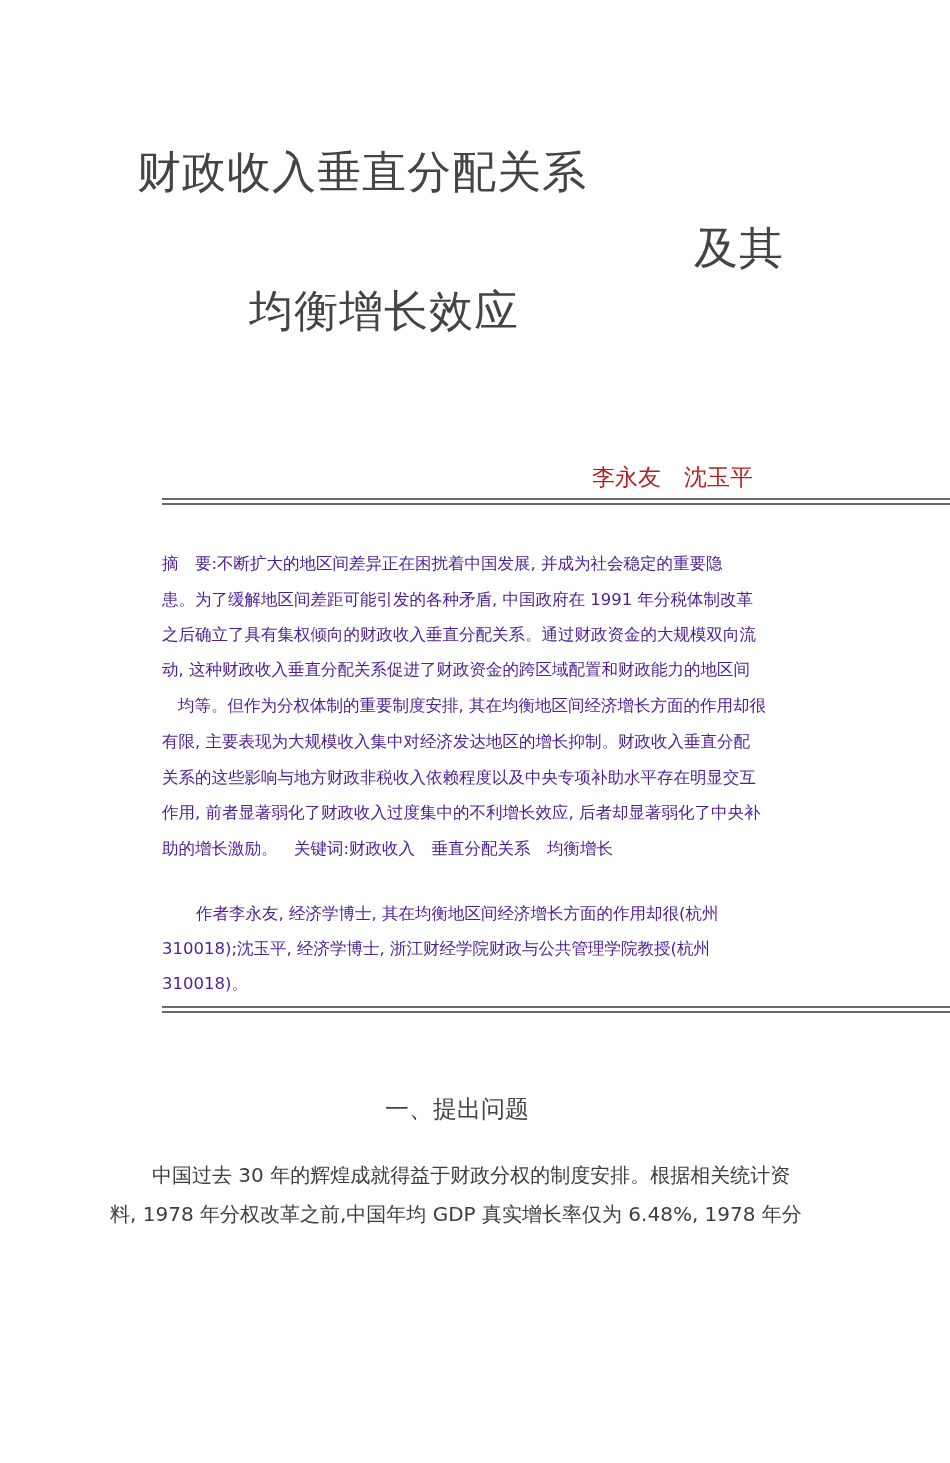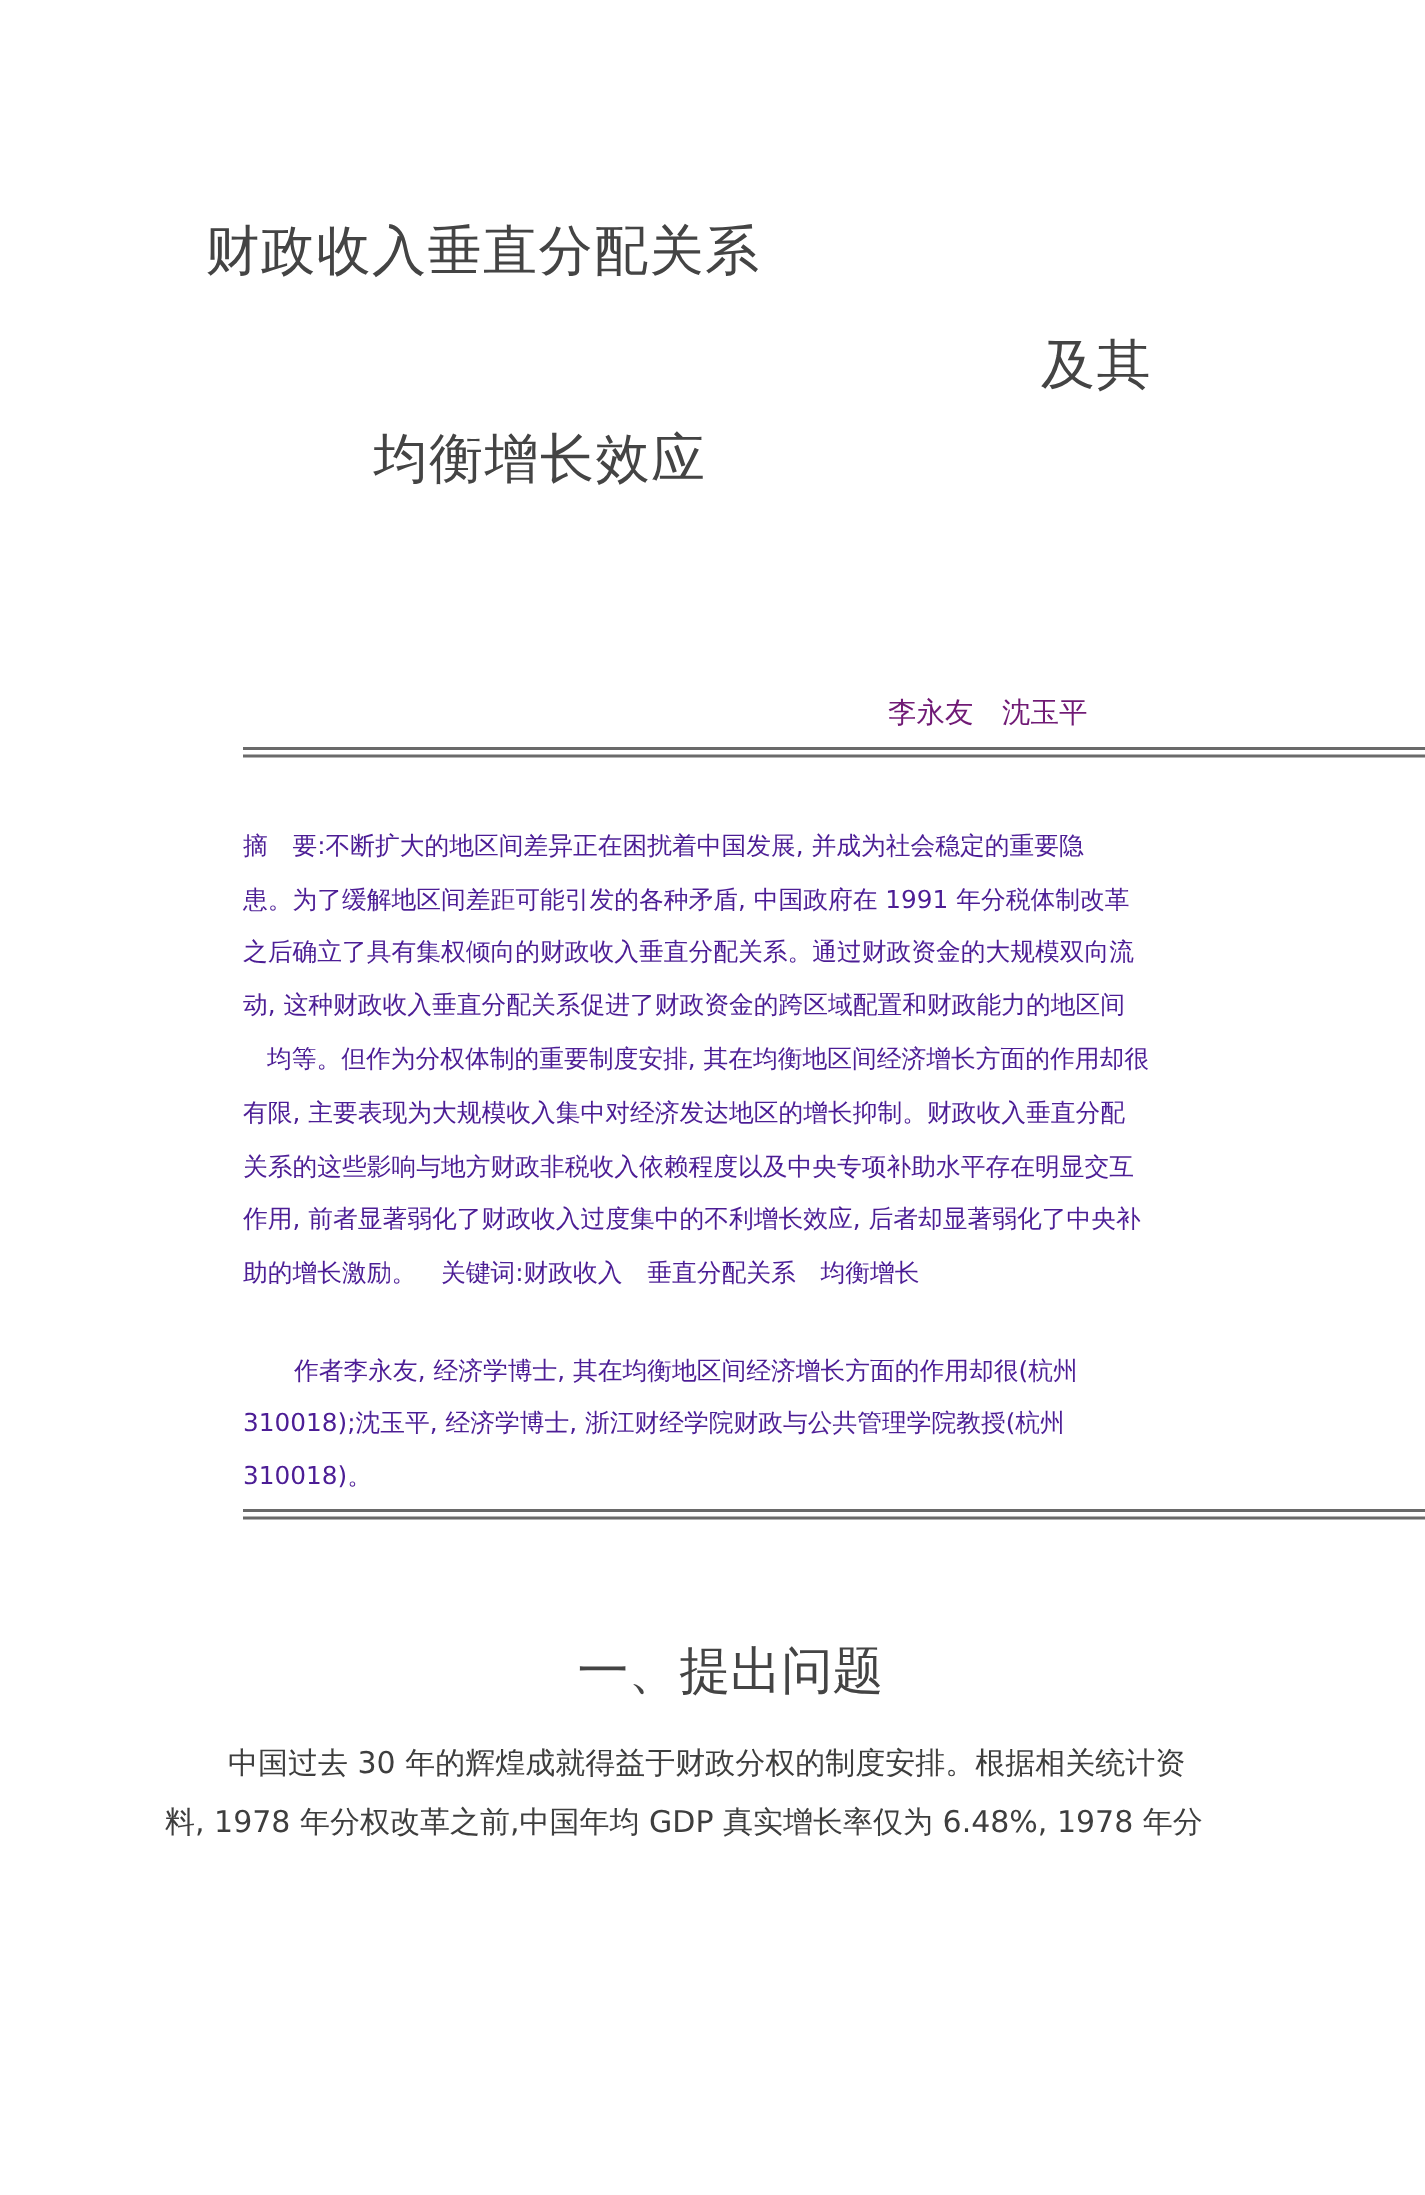--- a/index.html
+++ b/index.html
@@ -1,24 +1,24 @@
 <!DOCTYPE html>
 <html><head>
 <meta charset="utf-8">
 <style>
   html, body { margin:0; padding:0; background:#ffffff; }
   body { width:950px; height:1463px; position:relative; overflow:hidden;
          font-family:"DejaVu Sans","Liberation Sans",sans-serif; color:#404040; }
   .abs { position:absolute; white-space:nowrap; }
-  .title { font-size:36px; color:#444444; letter-spacing:1px; line-height:1; }
-  .authors { font-size:19px; color:#701a75; line-height:1; }
+  .title { font-size:44px; color:#444444; letter-spacing:1px; line-height:1; }
+  .authors { font-size:23px; color:#b91c1c; line-height:1; }
   .rule { position:absolute; left:162px; right:0; height:7px;
           border-top:2px solid #6a6a6a; border-bottom:2px solid #6a6a6a; box-sizing:border-box; }
   .abs-line { font-size:16.5px; color:#4c1d95; line-height:1; }
-  .section { font-size:34px; color:#444444; line-height:1; }
+  .section { font-size:24px; color:#444444; line-height:1; }
   .body-line { font-size:20px; color:#3e3e3e; line-height:1; }
 </style>
 </head>
 <body>
 
 <div>
 
   <div class="abs title" style="left:137px; top:150px;">财政收入垂直分配关系</div>
   <div class="abs title" style="left:694px; top:226px;">及其</div>
   <div class="abs title" style="left:249px; top:289px;">均衡增长效应</div>

